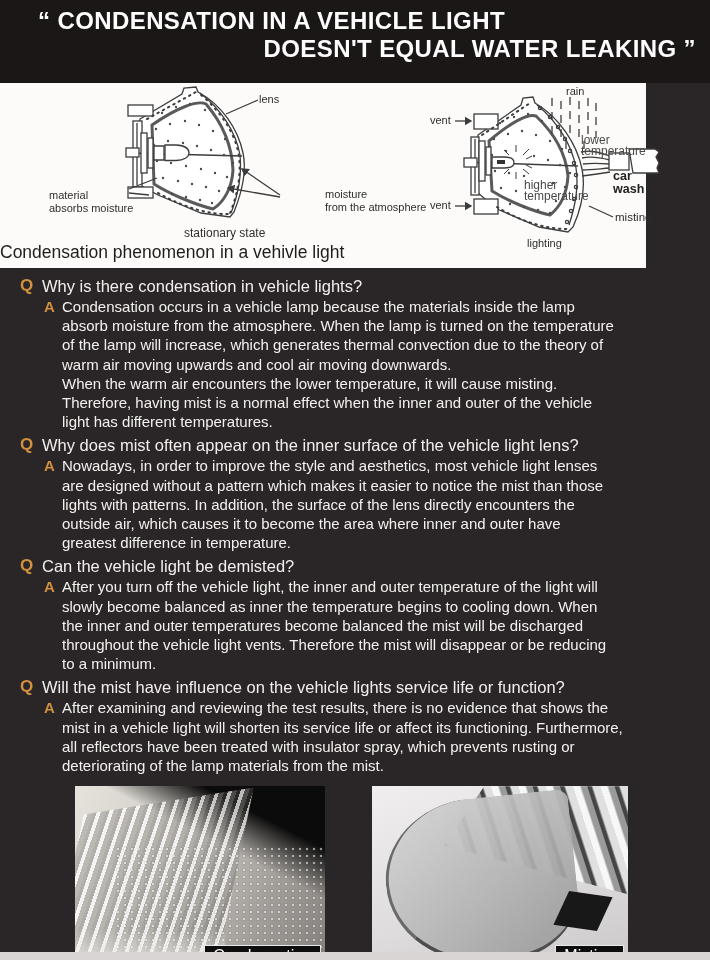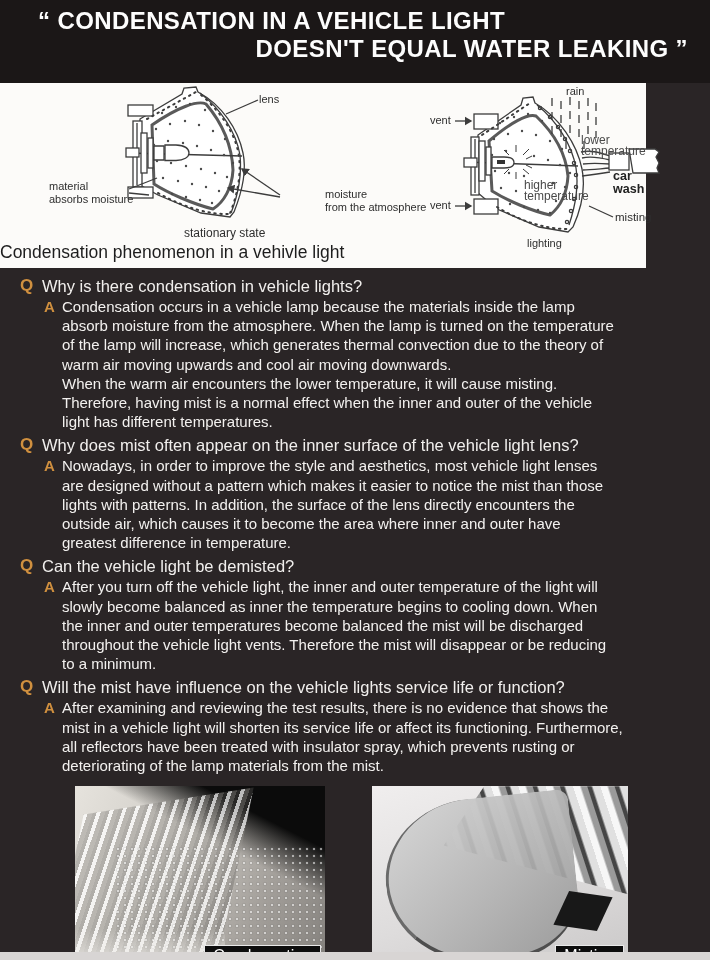--- a/index.html
+++ b/index.html
@@ -8,21 +8,21 @@
     font-family:"Liberation Sans","DejaVu Sans",sans-serif;
     background:#2a2526;
   }
   
   .header{
     height:83px;background:#1b1717;color:#fdfdfd;
     font-weight:bold;font-size:24px;line-height:28px;letter-spacing:.4px;
     padding-top:7px;box-sizing:border-box;
   }
   .header .l1{padding-left:38px;white-space:nowrap;}
-  .header .l2{text-align:right;padding-right:22px;white-space:nowrap;}
+  .header .l2{text-align:right;padding-right:14px;white-space:nowrap;}
   
   .diagram-panel{
     position:relative;width:646px;height:185px;background:#fcfbf9;color:#353535;
   }
   .diagram-panel svg{position:absolute;left:0;top:0;}
   .dlabel{
     position:absolute;font-size:11px;line-height:12.5px;color:#2e2e2e;
     white-space:pre-line;
   }
   .dlabel.small{font-size:12px;line-height:11px;color:#4a4a4a;}
@@ -252,21 +252,21 @@
         <path d="M610,89 C598,91 590,92 582,93"></path>
       </g>
       <rect class="ink fillw" x="609" y="70" width="20" height="17"></rect>
       <path class="ink fillw" d="M629,66 h26 l4,3 -3,5 3,6 -2,5 2,5 h-26 z"></path>
 
       <line class="ink" x1="613" y1="134" x2="589" y2="123" stroke-width="0.9"></line>
     </g>
   </svg>
 
   <div class="dlabel" style="left:259px;top:10px;">lens</div>
-  <div class="dlabel" style="left:49px;top:97px;">material
+  <div class="dlabel" style="left:49px;top:106px;">material
 absorbs moisture</div>
   <div class="dlabel" style="left:281px;top:105px;margin-left:44px;">moisture
 from the atmosphere</div>
   <div class="dlabel mid" style="left:184px;top:144px;">stationary state</div>
 
   <div class="dlabel" style="left:566px;top:2px;">rain</div>
   <div class="dlabel" style="left:430px;top:31px;">vent</div>
   <div class="dlabel" style="left:430px;top:116px;">vent</div>
   <div class="dlabel small" style="left:581px;top:52px;">lower
 temperature</div>

